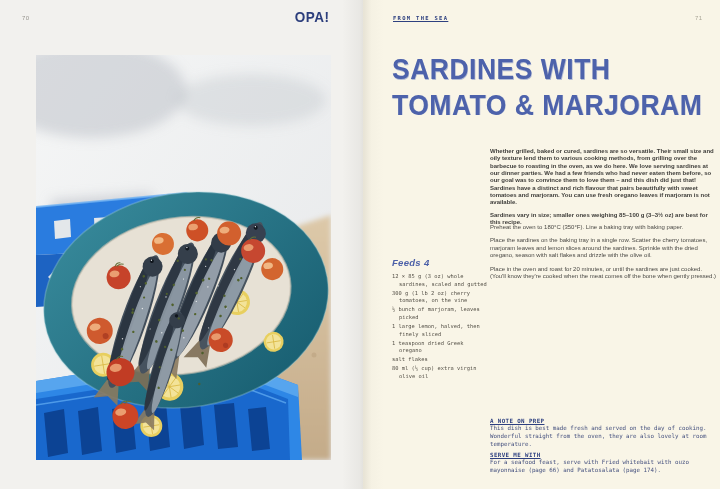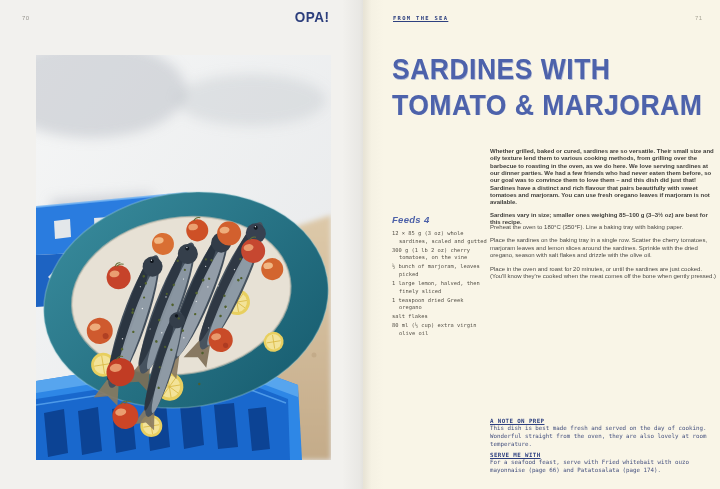--- a/index.html
+++ b/index.html
@@ -37,21 +37,21 @@
     text-shadow:0.6px 0.6px 0 rgba(122,140,196,0.55);
   }
   .intro { position:absolute; left:490px; top:148px; width:227px; }
   .intro p { margin:0 0 5px 0; font-size:6px; line-height:1.22; font-weight:bold; color:#3e3d3a; }
   .steps { position:absolute; left:490px; top:224px; width:227px; }
   .steps p { margin:0 0 6px 0; font-size:6px; line-height:1.24; color:#4b4a46; }
 
   .ingredients { position:absolute; left:392px; top:214px; width:97px; }
   .feeds {
     font-size:9.5px; font-weight:bold; font-style:italic; color:#4c60a8;
-    letter-spacing:0.3px; margin-bottom:5px;
+    letter-spacing:0.3px; margin-bottom:5px;margin-top:43px;
   }
   .ing {
     font-family:"DejaVu Sans Mono", monospace; font-size:5.4px; line-height:1.45;
     color:#565249; padding-left:7px; text-indent:-7px; margin-bottom:1px;
   }
 
   .notes { position:absolute; left:490px; top:418px; width:229px; }
   .note { margin-bottom:4px; }
   .note-h {
     font-family:"DejaVu Sans Mono", monospace; font-size:5.8px; font-weight:bold;

